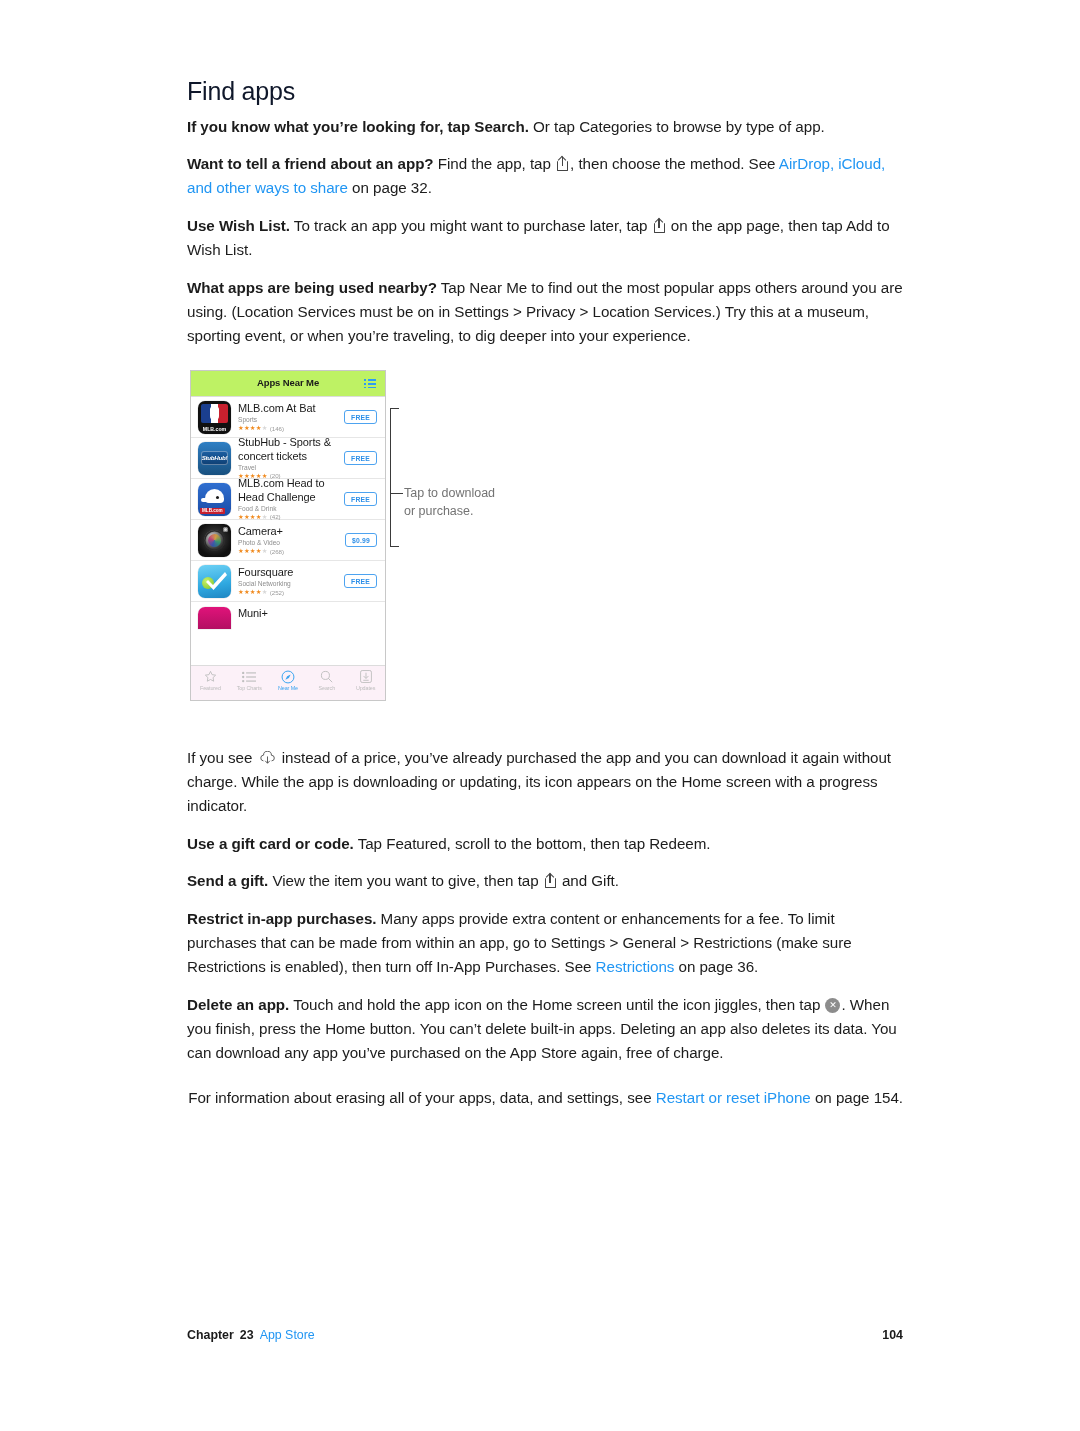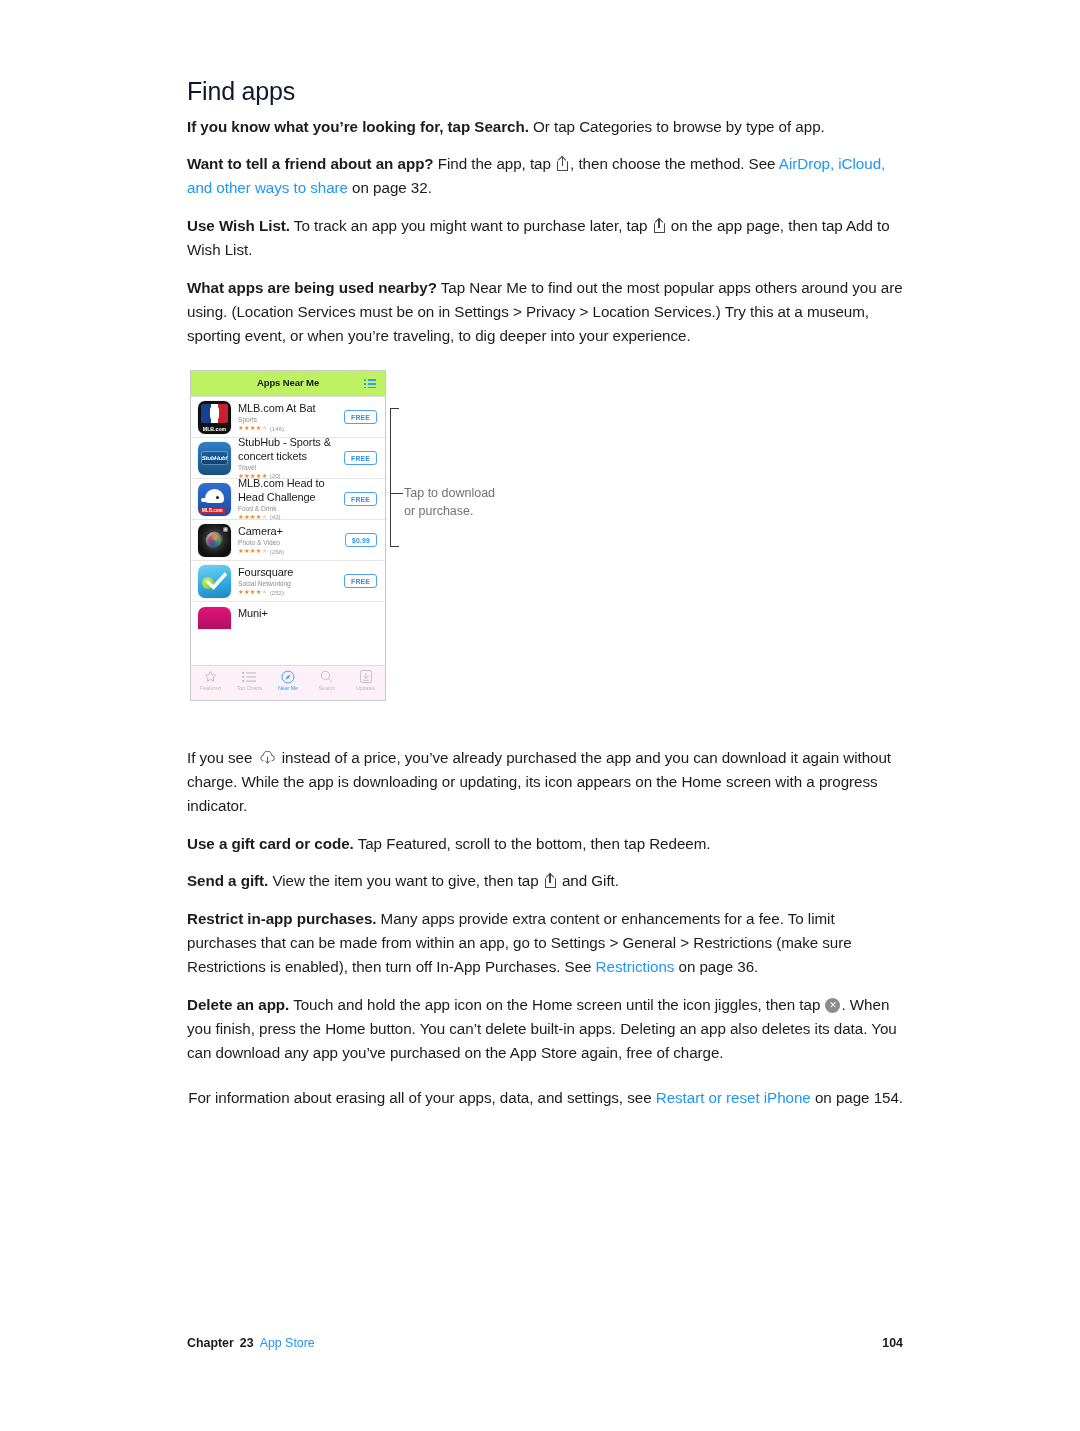--- a/index.html
+++ b/index.html
@@ -379,21 +379,21 @@
     left: 187px;
     top: 1328px;
     width: 716px;
     display: flex;
     justify-content: space-between;
     align-items: baseline;
     font-size: 12.4px;
     color: #1a1a1a;
   }
   .footer .left { display: flex; gap: 6px; align-items: baseline; }
-  .footer .chap { font-weight: bold; margin-top: 8px; }
+  .footer .chap { font-weight: bold; }
   .footer .num  { font-weight: bold; }
   .footer .chapnum { font-weight: bold; }
 </style>
 </head>
 <body>
 
 <div class="page">
 
   <div class="content">
 

